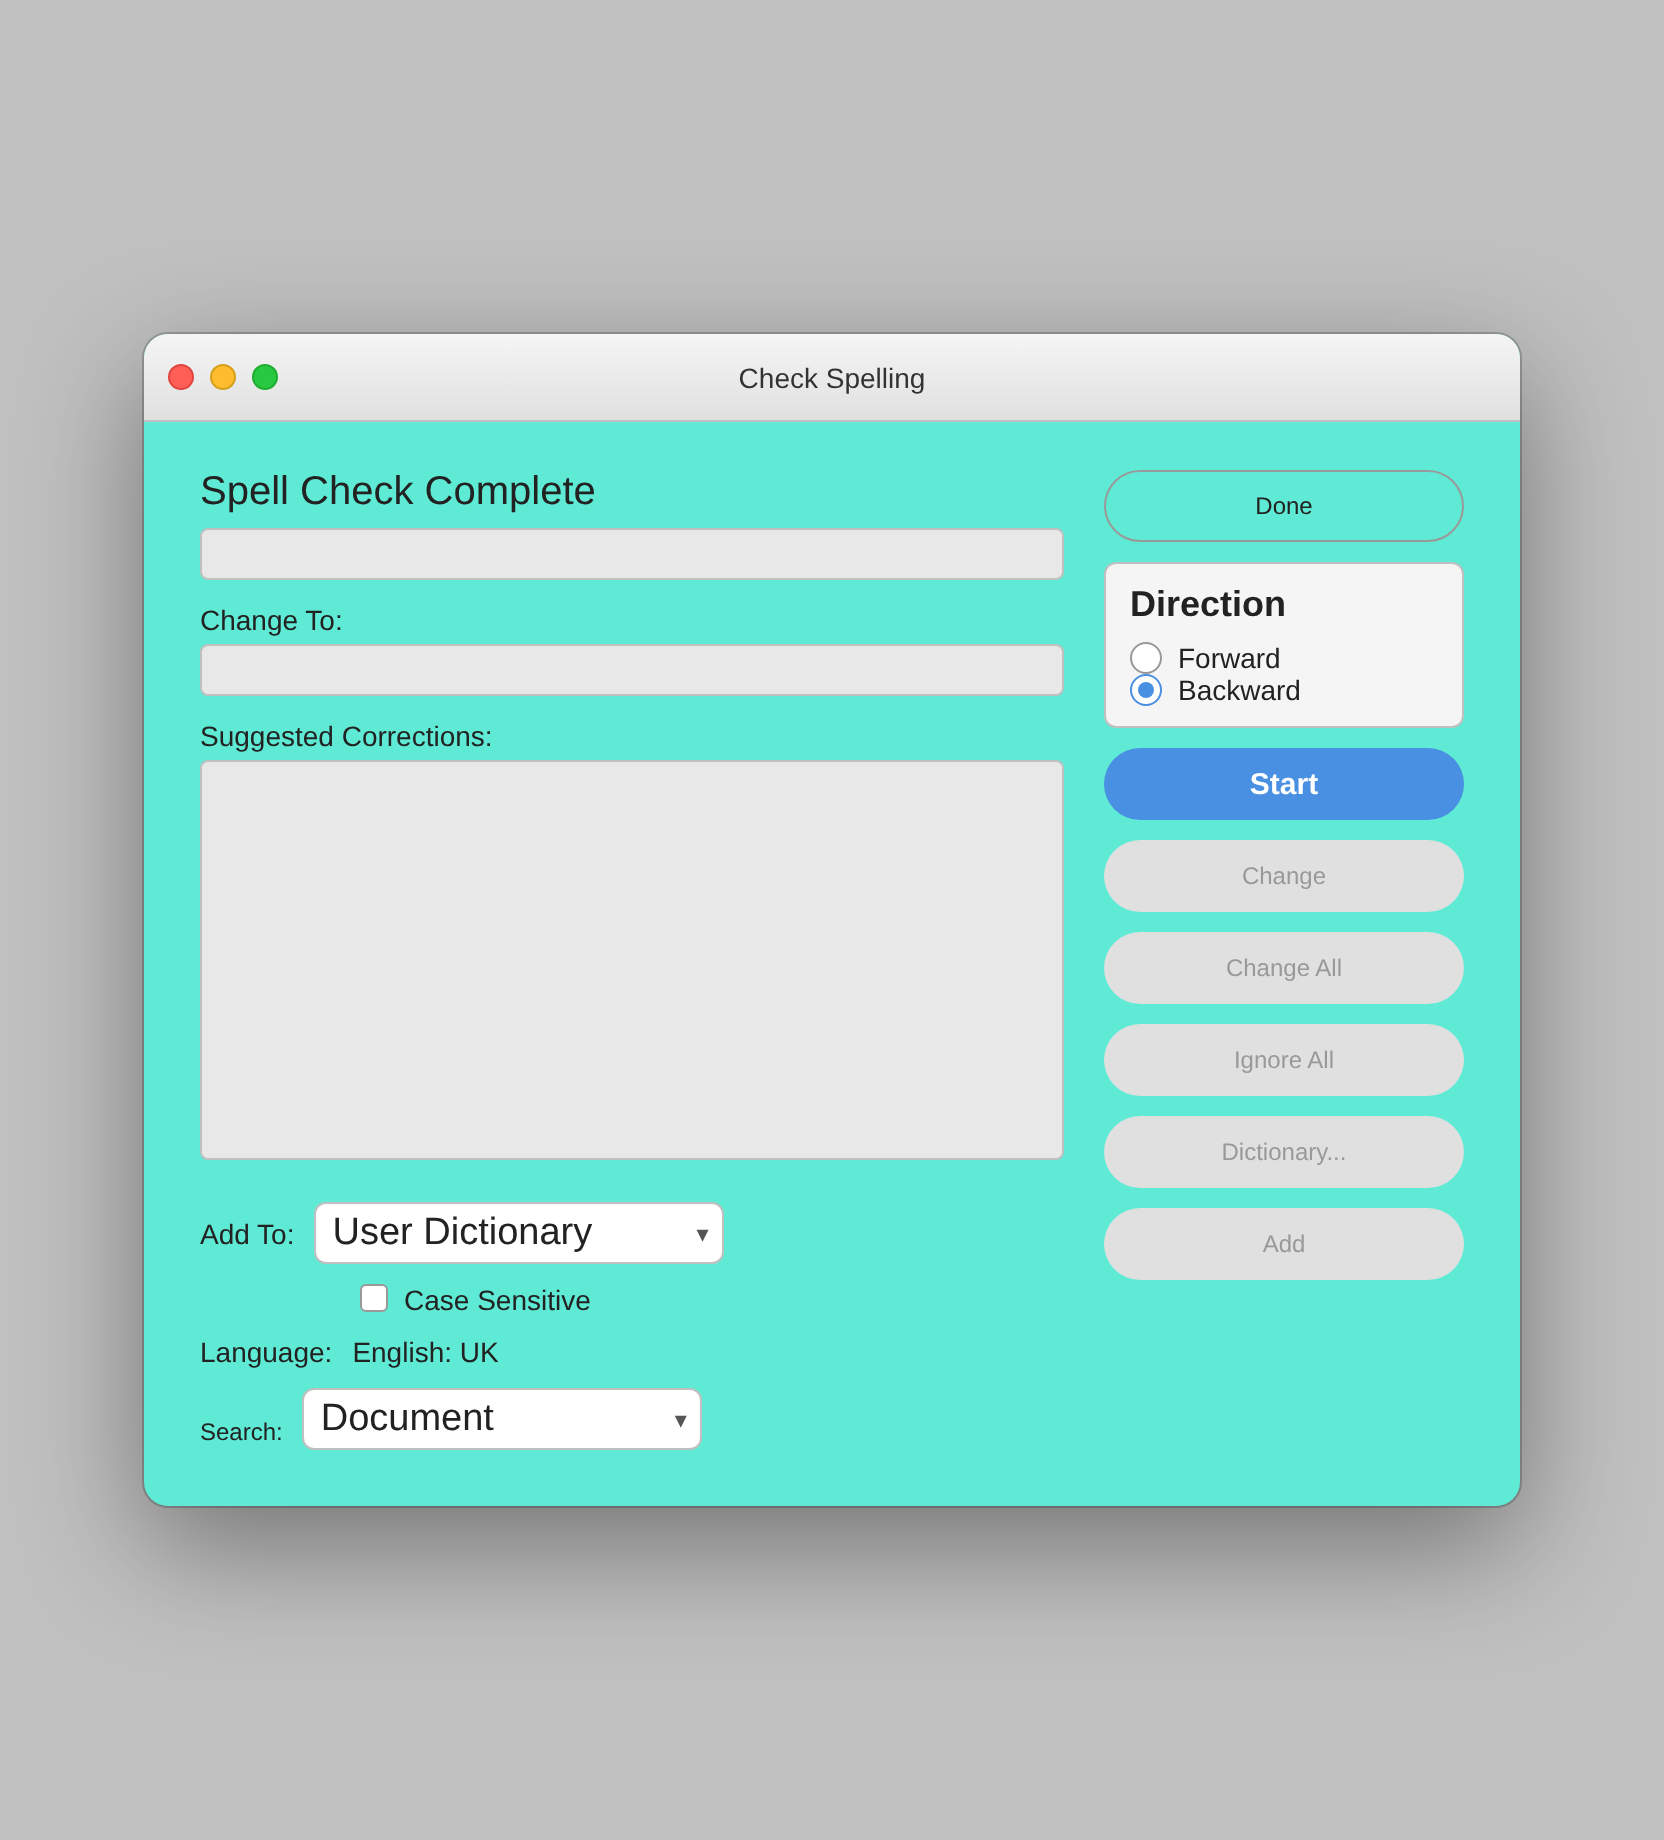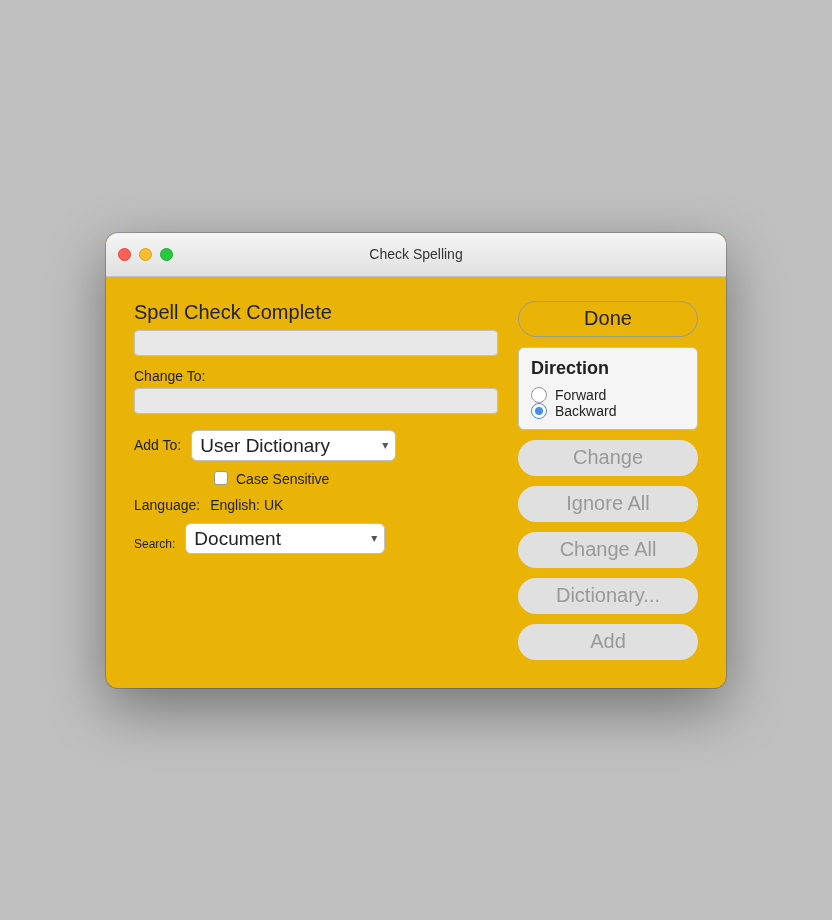--- a/index.html
+++ b/index.html
@@ -11,22 +11,22 @@
     body {
       background: #c0c0c0;
       display: flex;
       justify-content: center;
       align-items: center;
       min-height: 100vh;
       font-family: -apple-system, BlinkMacSystemFont, "Helvetica Neue", Arial, sans-serif;
     }
 
     .window {
-      width: 620px;
-      background: #eab308;
+      width: 688px;
+      background: #5eead4;
       border-radius: 12px;
       box-shadow: 0 20px 60px rgba(0,0,0,0.4), 0 0 0 1px rgba(0,0,0,0.2);
       overflow: hidden;
     }
 
     .titlebar {
       background: linear-gradient(to bottom, #f5f5f5, #e0e0e0);
       height: 44px;
       display: flex;
       align-items: center;
@@ -129,21 +129,21 @@
       font-size: 20px;
       color: #222;
       font-weight: 400;
     }
 
     .btn {
       width: 100%;
       height: 36px;
       border-radius: 18px;
       border: none;
-      font-size: 20px;
+      font-size: 12px;
       cursor: pointer;
       display: flex;
       align-items: center;
       justify-content: center;
     }
 
     .btn-done {
       background: transparent;
       border: 1.5px solid #999;
       color: #222;
@@ -337,20 +337,24 @@
       <div>
         <div class="spell-check-complete-label">Spell Check Complete</div>
         <input type="text" class="text-input" value="" style="margin-top: 6px;">
       </div>
 
       <div>
         <div class="field-label">Change To:</div>
         <input type="text" class="text-input" value="" style="">
       </div>
 
+      <div>
+        <div class="field-label">Suggested Corrections:</div>
+        <textarea class="text-area" style=""></textarea>
+      </div>
 
       <div class="bottom-row">
 
         <div class="add-to-row">
           <span class="add-to-label">Add To:</span>
           <div class="select-wrapper">
             <select class="select-dropdown">
               <option>User Dictionary</option>
               <option>Standard Dictionary</option>
             </select>
@@ -392,25 +396,26 @@
           <span>Forward</span>
         </label>
         <label class="radio-option">
           <div class="radio-circle selected">
             <div class="radio-dot"></div>
           </div>
           <span>Backward</span>
         </label>
       </div>
 
+      <button class="btn btn-start">Start</button>
 
       <button class="btn btn-disabled">Change</button>
 
+      <button class="btn btn-disabled">Change All</button>
+
       <button class="btn btn-disabled">Ignore All</button>
-
-      <button class="btn btn-disabled">Change All</button>
 
       <button class="btn btn-disabled">Dictionary...</button>
 
       <button class="btn btn-disabled">Add</button>
     </div>
   </div>
 </div>
 
 </body></html>

